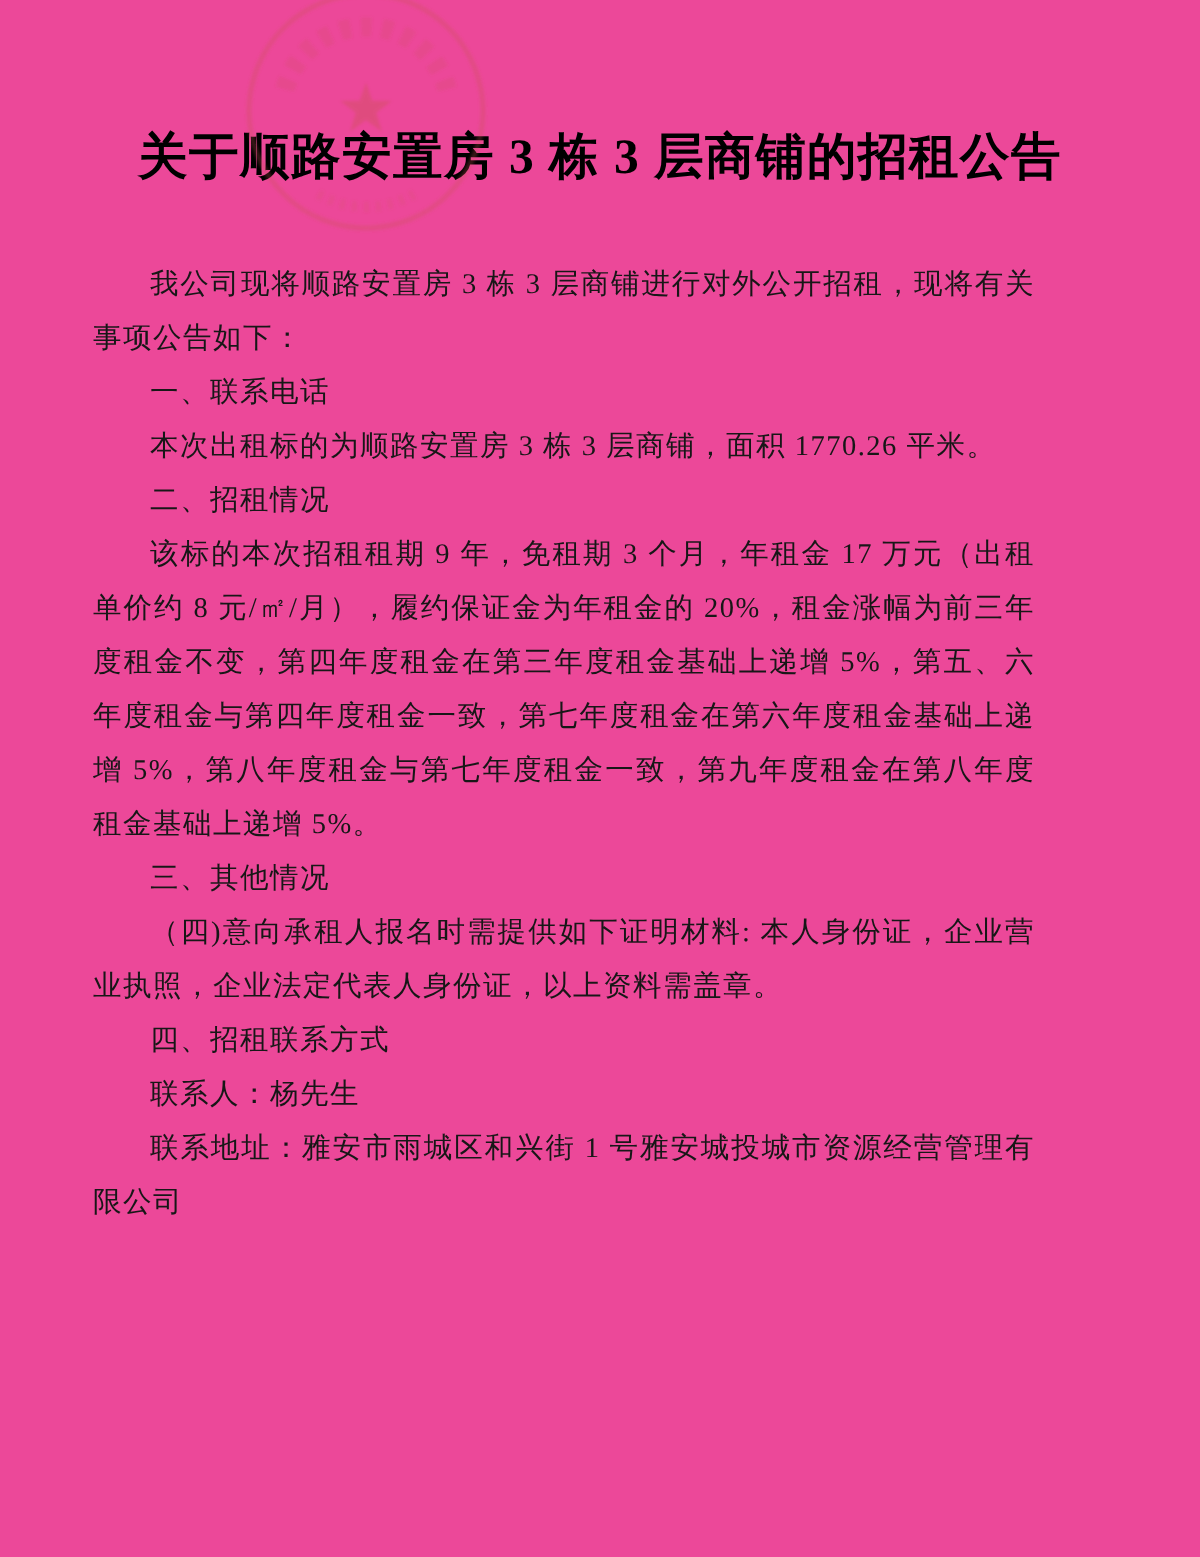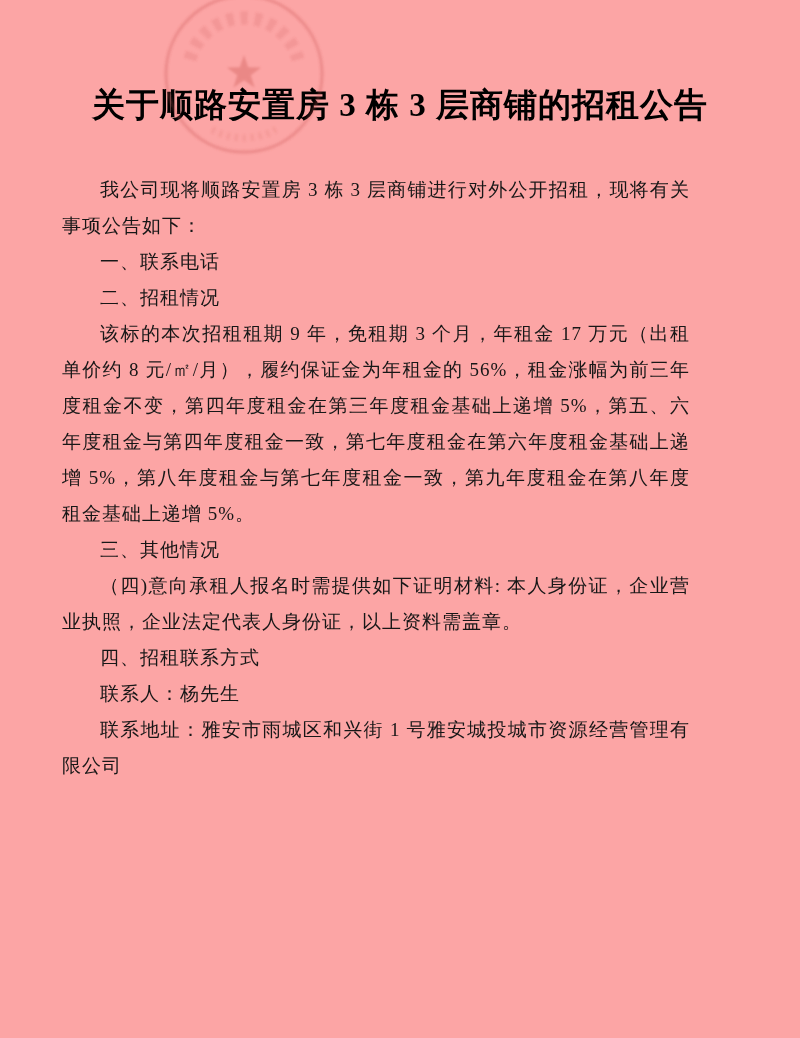--- a/index.html
+++ b/index.html
@@ -8,21 +8,21 @@
     height: 1038px;
     overflow: hidden;
     background: #fdfdfc;
     font-family: "Liberation Serif", "DejaVu Serif", serif;
     color: #171717;
   }
   .page {
     position: relative;
     width: 800px;
     height: 1038px;
-    background: #fca5a5;
+    background: #ec4899;
     overflow: hidden;
   }
   .seal {
     position: absolute;
     left: 159px;
     top: -12px;
     pointer-events: none;
     z-index: 3;
   }
   .title {
@@ -68,22 +68,23 @@
       <path d="M 53 141.4 A 64 64 0 0 0 117 141.4" stroke-width="7" stroke-dasharray="3.5 4.5" opacity="0.13"></path>
     </g>
     <polygon filter="url(#sealblur)" opacity="0.34" points="85,67 89.2,79.2 102.1,79.4 91.8,87.2 95.6,99.6 85,92.2 74.4,99.6 78.2,87.2 67.9,79.4 80.8,79.2" fill="#c9524e"></polygon>
   </svg>
 
   <h1 class="title">关于顺路安置房 3 栋 3 层商铺的招租公告</h1>
 
   <div class="content">
     <p>我公司现将顺路安置房 3 栋 3 层商铺进行对外公开招租，现将有关事项公告如下：</p>
     <p>一、联系电话</p>
+    <p>本次出租标的为顺路安置房 3 栋 3 层商铺，面积 1770.26 平米。</p>
     <p>二、招租情况</p>
-    <p>该标的本次招租租期 9 年，免租期 3 个月，年租金 17 万元（出租单价约 8 元/㎡/月），履约保证金为年租金的 56%，租金涨幅为前三年度租金不变，第四年度租金在第三年度租金基础上递增 5%，第五、六年度租金与第四年度租金一致，第七年度租金在第六年度租金基础上递增 5%，第八年度租金与第七年度租金一致，第九年度租金在第八年度租金基础上递增 5%。</p>
+    <p>该标的本次招租租期 9 年，免租期 3 个月，年租金 17 万元（出租单价约 8 元/㎡/月），履约保证金为年租金的 20%，租金涨幅为前三年度租金不变，第四年度租金在第三年度租金基础上递增 5%，第五、六年度租金与第四年度租金一致，第七年度租金在第六年度租金基础上递增 5%，第八年度租金与第七年度租金一致，第九年度租金在第八年度租金基础上递增 5%。</p>
     <p>三、其他情况</p>
     <p>（四)意向承租人报名时需提供如下证明材料: 本人身份证，企业营业执照，企业法定代表人身份证，以上资料需盖章。</p>
     <p>四、招租联系方式</p>
     <p>联系人：杨先生</p>
     <p>联系地址：雅安市雨城区和兴街 1 号雅安城投城市资源经营管理有限公司</p>
   </div>
 
 </div>
 
 </body></html>

